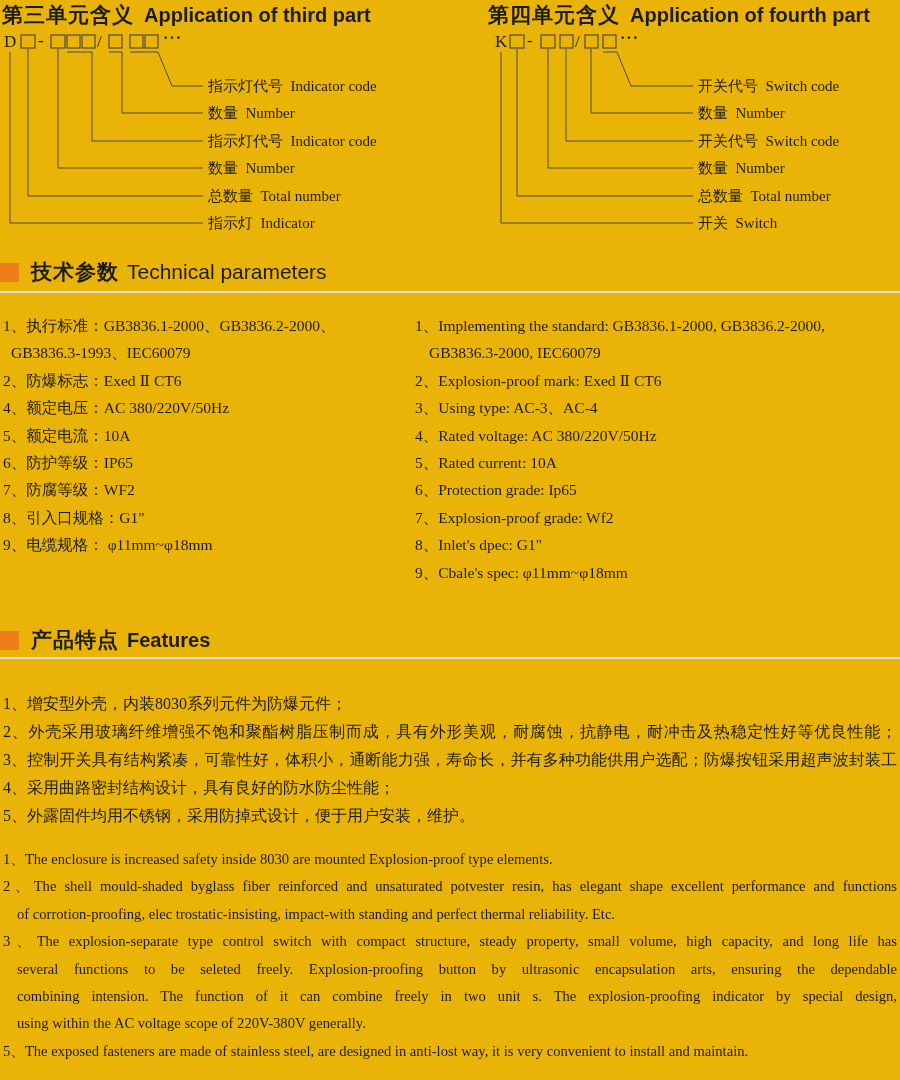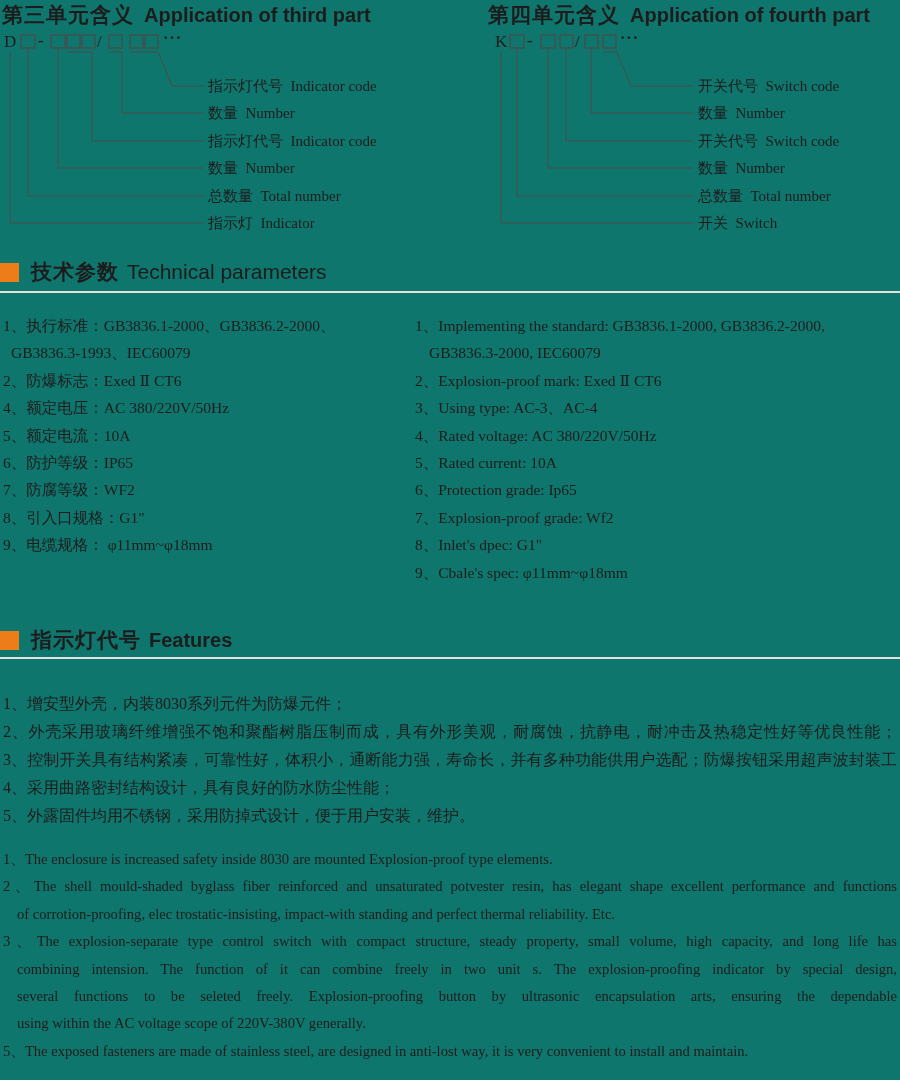--- a/index.html
+++ b/index.html
@@ -1,16 +1,16 @@
 <!DOCTYPE html>
 <html><head>
 <meta charset="utf-8">
 <style>
   html,body{margin:0;padding:0;background:#ffffff;}
-  .page{position:relative;width:900px;height:1080px;background:#0f766e;overflow:hidden;
+  .page{position:relative;width:900px;height:1080px;background:#eab308;overflow:hidden;
         color:#1c1c1c;font-family:"Liberation Serif","DejaVu Serif",serif;}
 
   
   .diagram{position:absolute;top:0;width:450px;height:252px;}
   .diagram.left{left:0;}
   .diagram.right{left:450px;}
   .diag-title{position:absolute;top:1px;white-space:nowrap;}
   .diagram.left  .diag-title{left:2px;}
   .diagram.right .diag-title{left:38px;}
   .t-zh{font-family:"Liberation Sans","DejaVu Sans",sans-serif;font-weight:bold;font-size:21px;letter-spacing:1px;}
@@ -143,37 +143,37 @@
     <div class="tline">4、Rated voltage: AC 380/220V/50Hz</div>
     <div class="tline">5、Rated current: 10A</div>
     <div class="tline">6、Protection grade: Ip65</div>
     <div class="tline">7、Explosion-proof grade: Wf2</div>
     <div class="tline">8、Inlet's dpec: G1"</div>
     <div class="tline">9、Cbale's spec: φ11mm~φ18mm</div>
   </div>
 
   <div class="sec-head" style="top:626px;">
     <span class="sq"></span>
-    <span class="h-zh">指示灯代号</span>
+    <span class="h-zh">产品特点</span>
     <span class="h-en bold">Features</span>
   </div>
   <div class="rule" style="top:657px;"></div>
 
   <div class="fzh">
     <div class="fline">1、增安型外壳，内装8030系列元件为防爆元件；</div>
     <div class="fline just">2、外壳采用玻璃纤维增强不饱和聚酯树脂压制而成，具有外形美观，耐腐蚀，抗静电，耐冲击及热稳定性好等优良性能；</div>
     <div class="fline just">3、控制开关具有结构紧凑，可靠性好，体积小，通断能力强，寿命长，并有多种功能供用户选配；防爆按钮采用超声波封装工</div>
     <div class="fline">4、采用曲路密封结构设计，具有良好的防水防尘性能；</div>
     <div class="fline">5、外露固件均用不锈钢，采用防掉式设计，便于用户安装，维护。</div>
   </div>
 
   <div class="fen">
     <div class="fline">1、The enclosure is increased safety inside 8030 are mounted Explosion-proof type elements.</div>
     <div class="fline just">2、The shell mould-shaded byglass fiber reinforced and unsaturated potvester resin, has elegant shape excellent performance and functions</div>
     <div class="fline cont">of corrotion-proofing, elec trostatic-insisting, impact-with standing and perfect thermal reliability. Etc.</div>
     <div class="fline just">3、The explosion-separate type control switch with compact structure, steady property, small volume, high capacity, and long life has</div>
+    <div class="fline cont just">several functions to be seleted freely. Explosion-proofing button by ultrasonic encapsulation arts, ensuring the dependable</div>
     <div class="fline cont just">combining intension. The function of it can combine freely in two unit s. The explosion-proofing indicator by special design,</div>
-    <div class="fline cont just">several functions to be seleted freely. Explosion-proofing button by ultrasonic encapsulation arts, ensuring the dependable</div>
     <div class="fline cont">using within the AC voltage scope of 220V-380V generally.</div>
     <div class="fline">5、The exposed fasteners are made of stainless steel, are designed in anti-lost way, it is very convenient to install and maintain.</div>
   </div>
 
 </div>
 
 </body></html>

